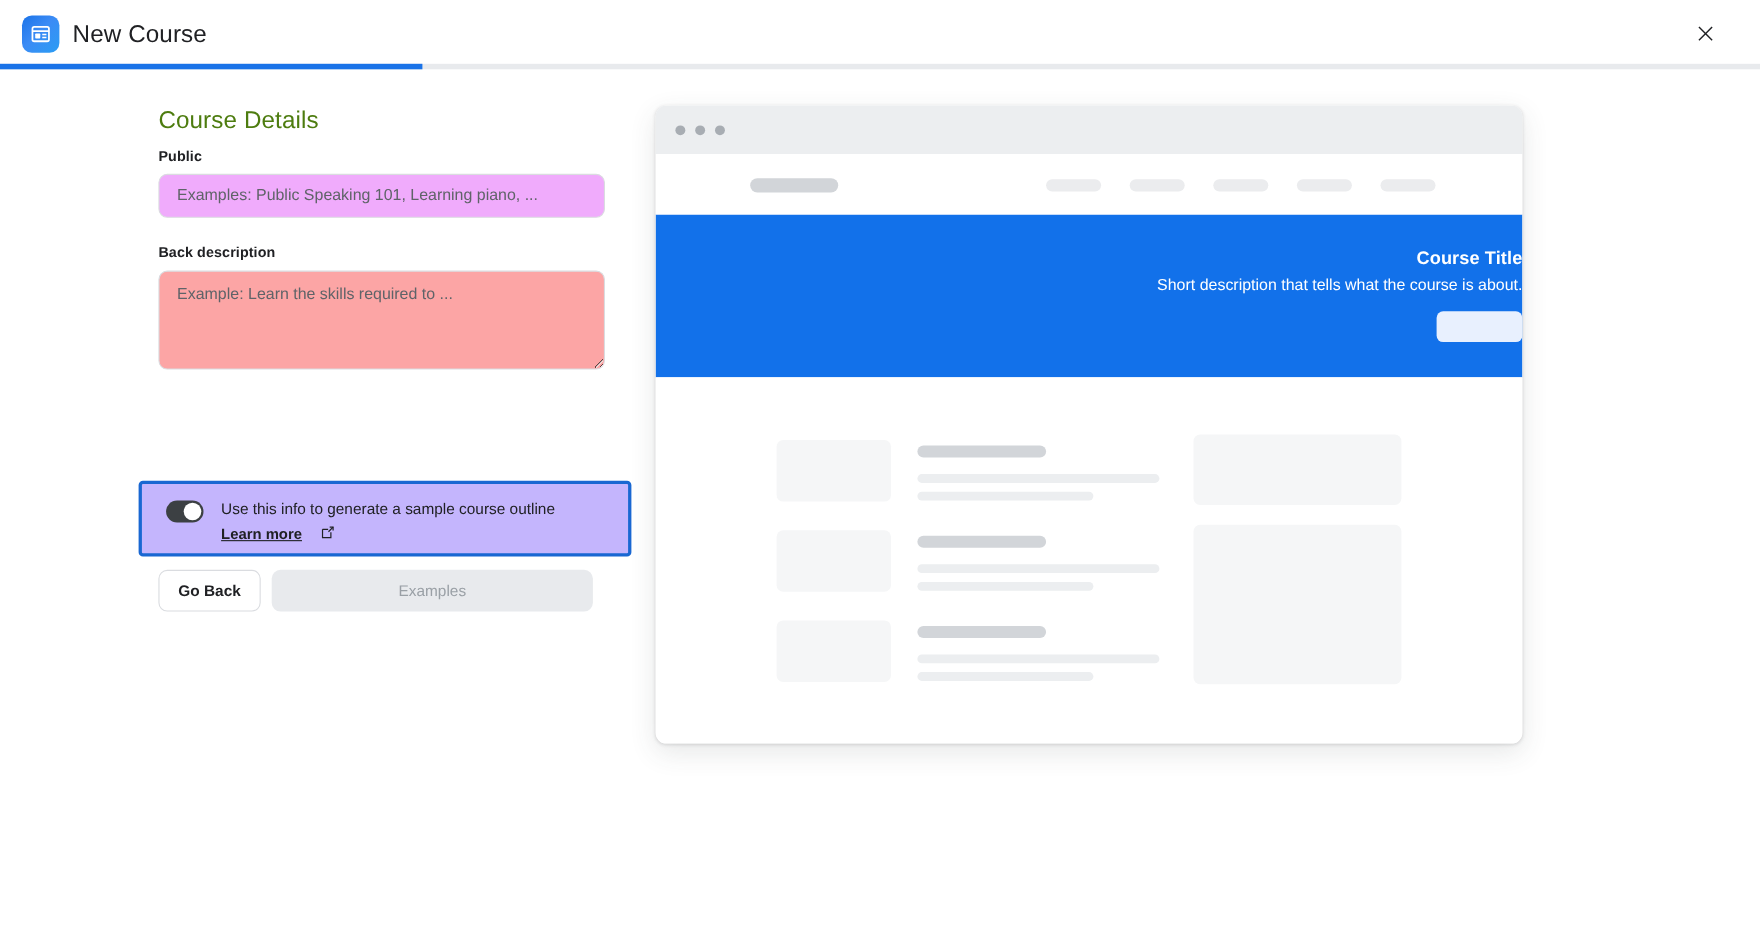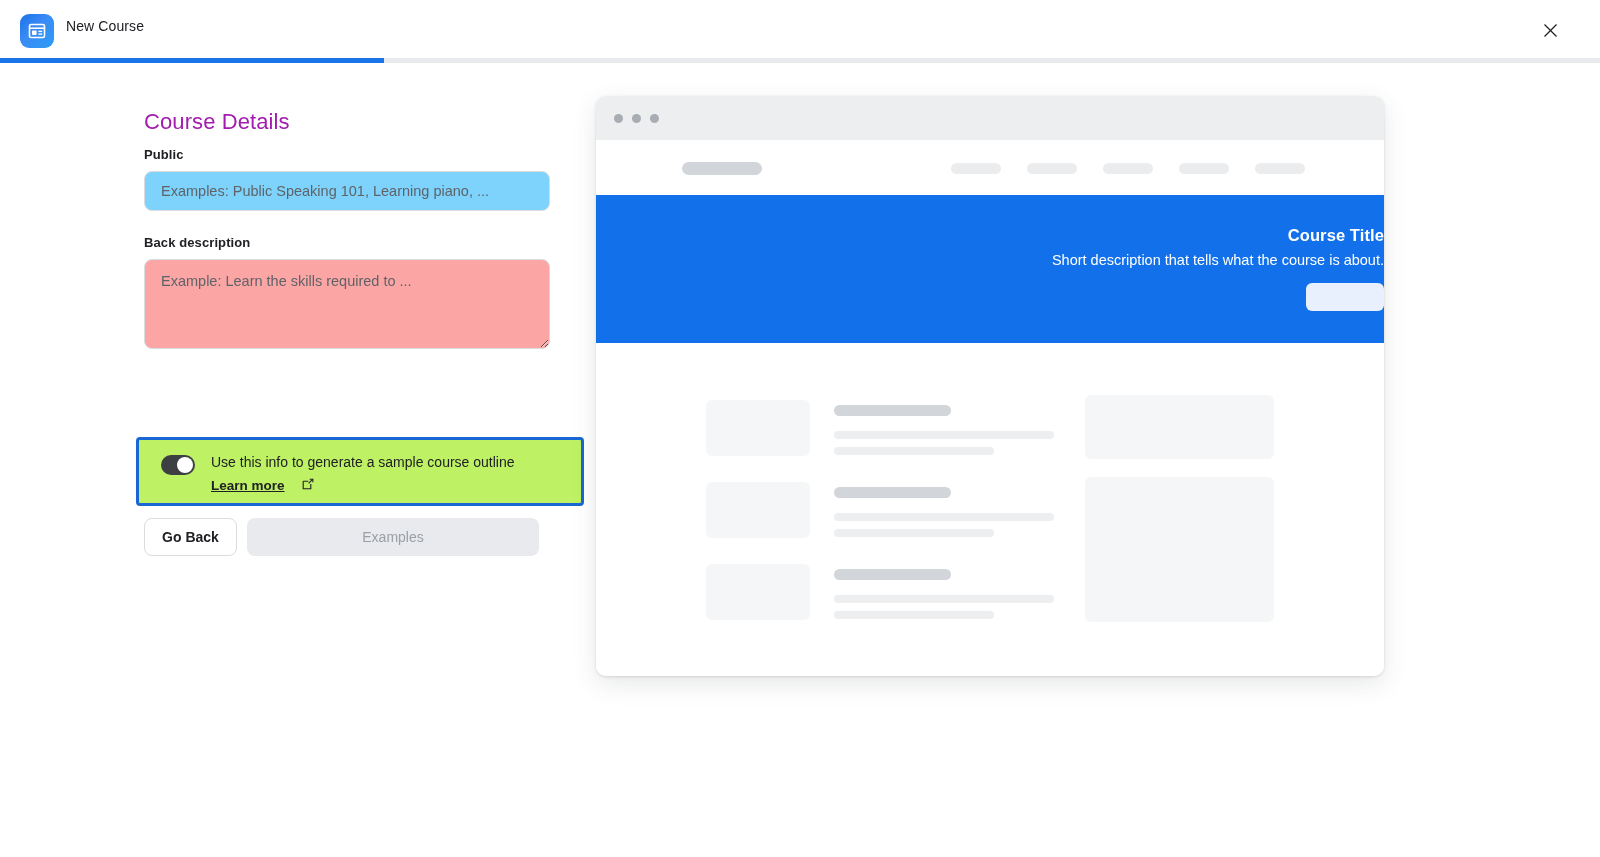--- a/index.html
+++ b/index.html
@@ -20,21 +20,21 @@
   }
   .app-icon {
     position: absolute; left: 20px; top: 14px;
     width: 34px; height: 34px; border-radius: 9px;
     background: linear-gradient(135deg, #1b73e8 0%, #3b8bf5 45%, #2a9df4 100%);
     display: flex; align-items: center; justify-content: center;
   }
   .app-icon svg { display:block; }
   .app-title {
     position: absolute; left: 66px; top: 18px;
-    font-size: 14px; font-weight: 500; color: #202124;
+    font-size: 22px; font-weight: 500; color: #202124;
     letter-spacing: .1px;
     text-align: right;
   }
   .close-btn {
     position: absolute; right: 38px; top: 18px;
     width: 24px; height: 24px;
     display: flex; align-items: center; justify-content: center;
     color: #202124; cursor: pointer;
   }
 
@@ -43,53 +43,53 @@
     position: absolute; left: 0; top: 58px; width: 1600px; height: 5px;
     background: #e8eaed;
   }
   .progress-fill {
     height: 5px; background: #1a73e8; width: 390px;
   }
 
   
   .form-col { position: absolute; left: 144px; top: 96px; width: 412px; }
   .form-heading {
-    font-size: 22px; font-weight: 500; color: #a21caf;
-    margin: 13px 0 12px 0; letter-spacing: .1px;
+    font-size: 22px; font-weight: 500; color: #4d7c0f;
+    margin: 0 0 12px 0; letter-spacing: .1px;
   }
   .form-sub {
     font-size: 13.5px; color: #3c4043; line-height: 19px;
     width: 380px; margin: 0 0 32px 0;
   }
   .field-label {
     font-size: 13px; font-weight: 700; color: #202124;
     margin-bottom: 9px; letter-spacing: .1px;
   }
   .text-input {
     width: 406px; height: 40px; border: 1px solid #dadce0; border-radius: 8px;
-    background: #7dd3fc; padding: 0 16px;
+    background: #f0abfc; padding: 0 16px;
     font-size: 14.5px; color: #202124;
     font-family: inherit; outline: none;
   }
   .text-input::placeholder { color: #5f6368; }
   .field-gap { height: 24px; }
   .text-area {
     width: 406px; height: 90px; border: 1px solid #dadce0; border-radius: 8px;
     background: #fca5a5; padding: 13px 16px;
     font-size: 14.5px; color: #202124; resize: vertical;
     font-family: inherit; outline: none; display:block;
   }
   .text-area::placeholder { color: #5f6368; }
 
   
   .toggle-card {
-    position: absolute; left: 136px; top: 437px;
+    position: absolute; left: 126px; top: 437px;
     width: 448px; height: 69px;
     border: 3px solid #1967d2; border-radius: 4px;
-    background: #bef264;
+    background: #c4b5fd;
     display: flex; align-items: flex-start;
     padding: 14px 0 0 22px;
   }
   .switch {
     width: 34px; height: 20px; border-radius: 10px; background: #3c4043;
     position: relative; flex: 0 0 auto; margin-top: 1px; cursor: pointer;
   }
   .switch .knob {
     position: absolute; top: 2px; left: 16px;
     width: 16px; height: 16px; border-radius: 50%;

